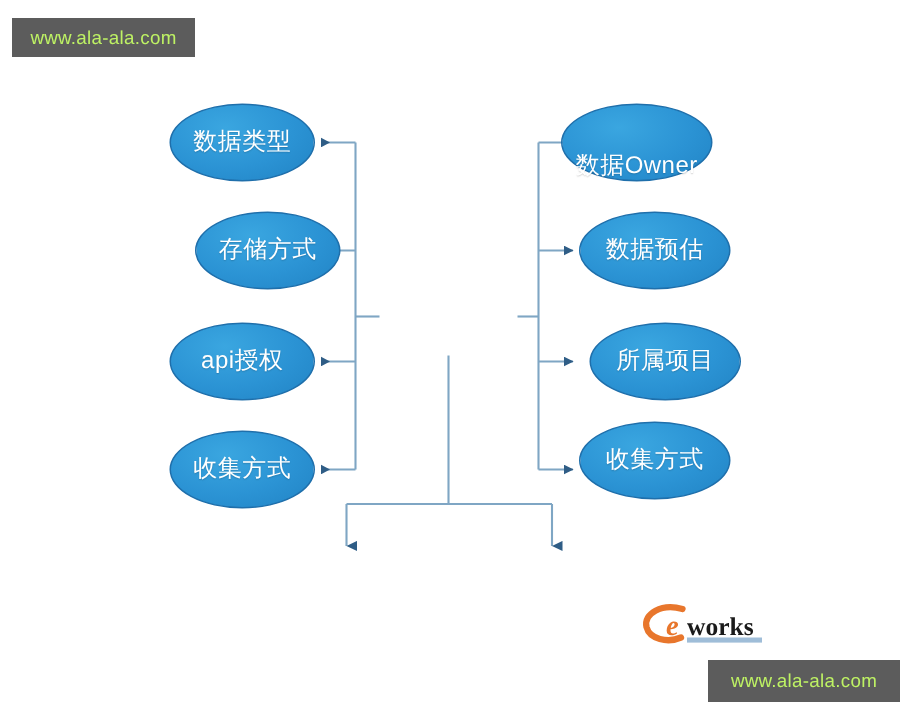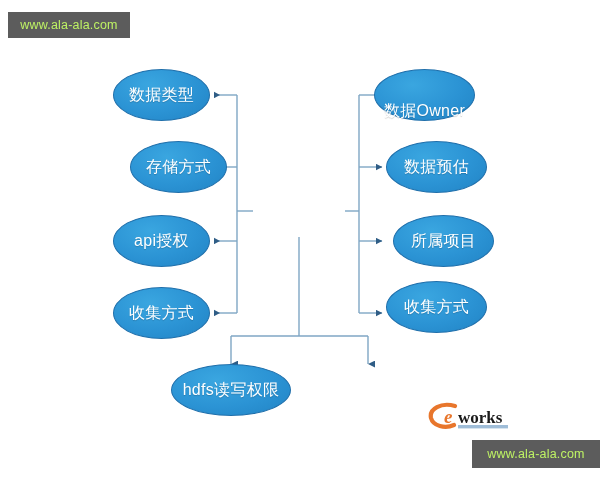--- a/index.html
+++ b/index.html
@@ -154,23 +154,20 @@
   </div>
 
   <div class="node node-blue" style="left:393px; top:215px; width:101px; height:52px;">
     <span class="label">所属项目</span>
   </div>
 
   <div class="node node-blue" style="left:386px; top:281px; width:101px; height:52px;">
     <span class="label">收集方式</span>
   </div>
 
-  <div class="node node-blue" style="left:171px; top:364px; width:120px; height:52px;">
-    <span class="label">hdfs读写权限</span>
-  </div>
 
 
   <svg id="logo" viewBox="0 0 84 32" xmlns="http://www.w3.org/2000/svg">
     <path d="M27,6 C13,2 1,9 3,18 C5,26 17,29 26,25" fill="none" stroke="#e8762c" stroke-width="4.2" stroke-linecap="round"></path>
     <text x="16" y="23" font-family="Liberation Serif, serif" font-size="19" font-style="italic" font-weight="bold" fill="#e8762c">e</text>
     <text x="30" y="23" font-family="Liberation Serif, serif" font-size="17" font-weight="bold" fill="#1a1a1a">works</text>
     <rect x="30" y="25" width="50" height="3.4" fill="#9fbdd8"></rect>
   </svg>
 
   <div class="watermark" id="watermark-top">

